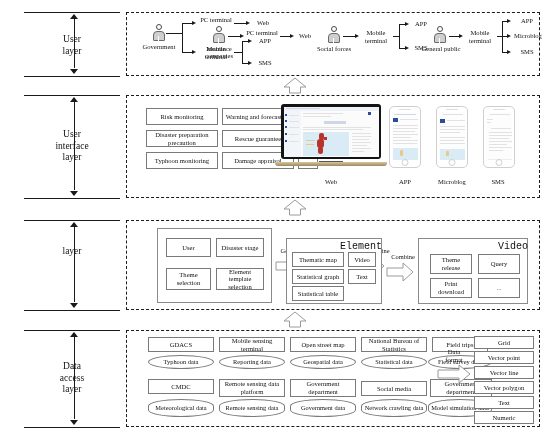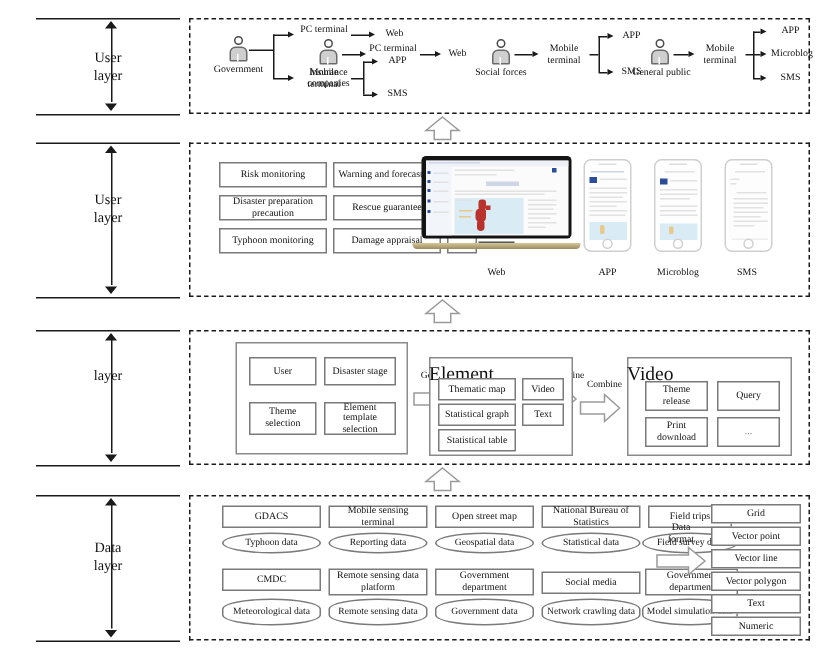--- a/index.html
+++ b/index.html
@@ -16,21 +16,21 @@
 
   .dashbox{position:absolute;left:126px;width:414px;
            border:1.4px dashed #1a1a1a;box-sizing:border-box;}
 
   
   .node{position:absolute;box-sizing:border-box;border:0.9px solid #7a7a7a;background:#fff;
         display:flex;align-items:center;justify-content:center;text-align:center;
         font-size:6.6px;line-height:7.6px;padding:1px;color:#111;}
   .plain{position:absolute;text-align:center;font-size:6.6px;line-height:7.6px;color:#111;}
   .grp{position:absolute;box-sizing:border-box;border:0.9px solid #8a8a8a;background:#fff;}
-  .grp-title{position:absolute;width:100%;text-align:left;font-size:13px;color:#111;}
+  .grp-title{position:absolute;width:100%;text-align:right;font-size:10px;color:#111;font-family:Liberation Mono, monospace;}
 
   
   .cyl{position:absolute;box-sizing:border-box;border:0.9px solid #7a7a7a;border-radius:50%/7px;
        background:#fff;display:flex;align-items:center;justify-content:center;text-align:center;
        font-size:6.4px;line-height:7.4px;color:#111;}
 
   
   .ln{position:absolute;background:#1a1a1a;}
   .lnh{height:1px;}
   .lnv{width:1px;}
@@ -185,20 +185,21 @@
     </svg>
   </div>
 
   <div class="rule" style="top:95px;"></div>
   <div class="rule" style="top:198px;"></div>
   <div class="vhead up" style="top:97px;"></div>
   <div class="vaxis" style="top:101px;height:89px;"></div>
   <div class="vhead down" style="top:191px;"></div>
   <div class="label-col" style="top:129px;">
     <div>User</div>
+    <div>interface</div>
     <div>layer</div>
   </div>
 
   <div class="dashbox" style="top:95px;height:103px;"></div>
 
   <div class="node" style="left:146px;top:108px;width:72px;height:17px;">Risk monitoring</div>
   <div class="node" style="left:222px;top:108px;width:72px;height:17px;">Warning and forecasting</div>
   <div class="node" style="left:146px;top:130px;width:72px;height:17px;">Disaster preparation precaution</div>
   <div class="node" style="left:222px;top:130px;width:72px;height:17px;">Rescue guarantee</div>
   <div class="node" style="left:146px;top:152px;width:72px;height:17px;">Typhoon monitoring</div>
@@ -388,20 +389,21 @@
     </svg>
   </div>
 
   <div class="rule" style="top:330px;"></div>
   <div class="rule" style="top:427px;"></div>
   <div class="vhead up" style="top:332px;"></div>
   <div class="vaxis" style="top:336px;height:83px;"></div>
   <div class="vhead down" style="top:420px;"></div>
   <div class="label-col" style="top:361px;">
     <div>Data</div>
+    <div>access</div>
     <div>layer</div>
   </div>
 
   <div class="dashbox" style="top:330px;height:97px;"></div>
 
   <div class="node" style="left:148px;top:337px;width:66px;height:15px;">GDACS</div>
   <div class="cyl" style="left:148px;top:355px;width:66px;height:14px;">Typhoon data</div>
 
   <div class="node" style="left:219px;top:337px;width:66px;height:15px;">Mobile sensing terminal</div>
   <div class="cyl" style="left:219px;top:355px;width:66px;height:14px;">Reporting data</div>

